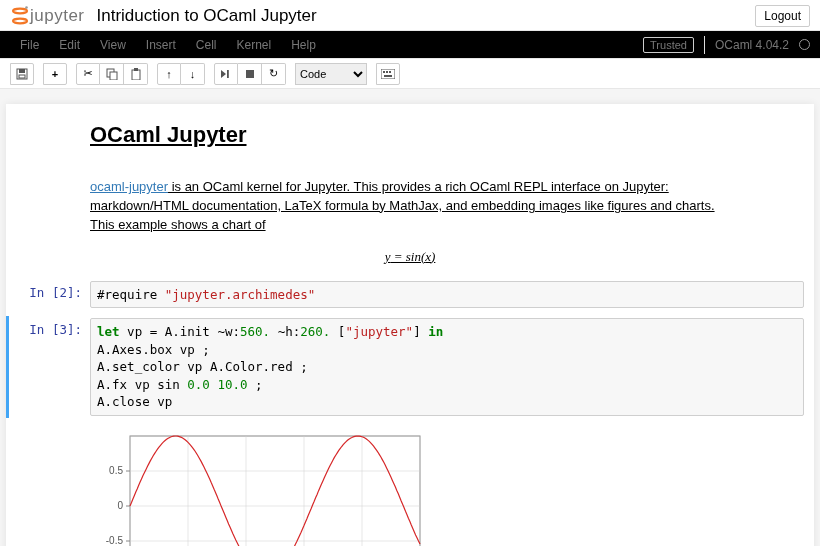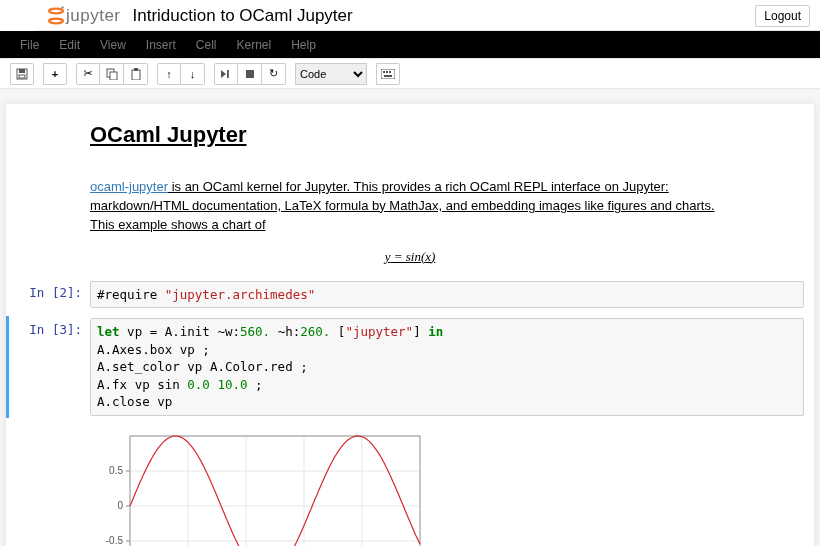--- a/index.html
+++ b/index.html
@@ -1,17 +1,17 @@
 <!DOCTYPE html>
 <html><head>
 <meta charset="utf-8">
 <style>
 * { box-sizing: border-box; margin: 0; padding: 0; }
 body { font-family: "Helvetica Neue", Helvetica, Arial, sans-serif; font-size: 13px; color: #000; background: #fff; width: 820px; }
-.header { display: flex; align-items: center; padding: 5px 10px 3px; border-bottom: 1px solid #e7e7e7; margin-left: 36px; }
+.header { display: flex; align-items: center; padding: 5px 10px 3px; border-bottom: 1px solid #e7e7e7; }
 .logo { display: flex; align-items: center; margin-right: 12px; }
 .logo-text { font-size: 17px; color: #757575; letter-spacing: 0.5px; }
 .title { font-size: 17px; font-weight: normal; }
 .checkpoint { font-size: 12px; color: #777; margin-left: 6px; }
 .logout { margin-left: auto; border: 1px solid #ccc; background: #fff; padding: 3px 8px; font-size: 12px; border-radius: 2px; cursor: pointer; }
 .menubar { display: flex; align-items: center; padding: 0 10px; border-bottom: 1px solid #e7e7e7; background: #000000; height: 28px; }
 .menu-item { padding: 5px 10px; font-size: 12px; color: #777; cursor: pointer; }
 .right-status { margin-left: auto; display: flex; align-items: center; gap: 10px; }
 .trusted { border: 1px solid #ccc; padding: 1px 6px; font-size: 11px; color: #777; border-radius: 2px; }
 .kernel-name { font-size: 12px; color: #777; }
@@ -58,20 +58,26 @@
 </div>
 
 <div class="menubar">
   <span class="menu-item">File</span>
   <span class="menu-item">Edit</span>
   <span class="menu-item">View</span>
   <span class="menu-item">Insert</span>
   <span class="menu-item">Cell</span>
   <span class="menu-item">Kernel</span>
   <span class="menu-item">Help</span>
+  <div class="right-status">
+    <span class="trusted">Trusted</span>
+    <span style="border-left:1px solid #ddd;height:18px;"></span>
+    <span class="kernel-name">OCaml 4.04.2</span>
+    <span class="kernel-idle"></span>
+  </div>
 </div>
 
 <div class="toolbar">
   <div class="tb-group">
       <button class="tb-btn">
         <svg width="12" height="12">
           <rect x="1" y="1" width="10" height="10" fill="none" stroke="#555"></rect>
           <rect x="3" y="1" width="6" height="4" fill="#555"></rect>
           <rect x="3" y="7" width="6" height="3" fill="none" stroke="#555"></rect>
         </svg>

